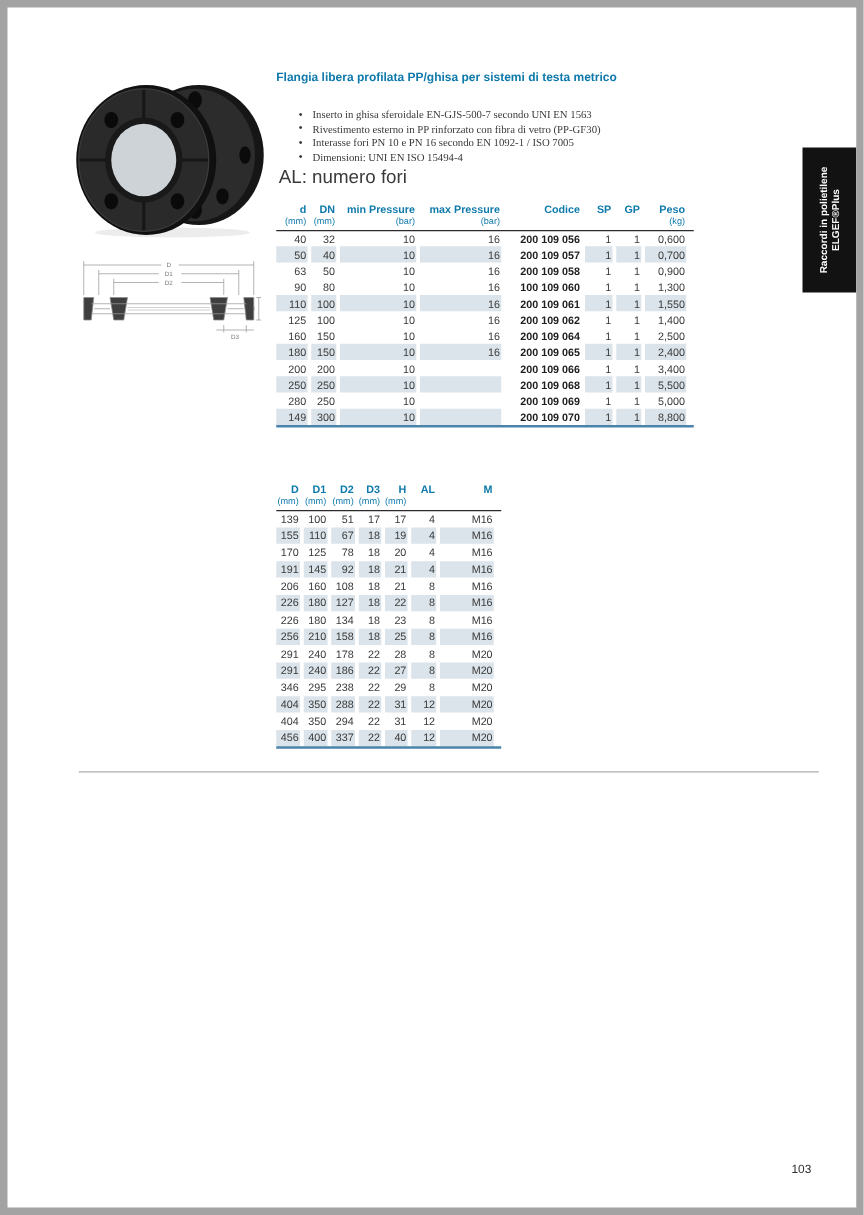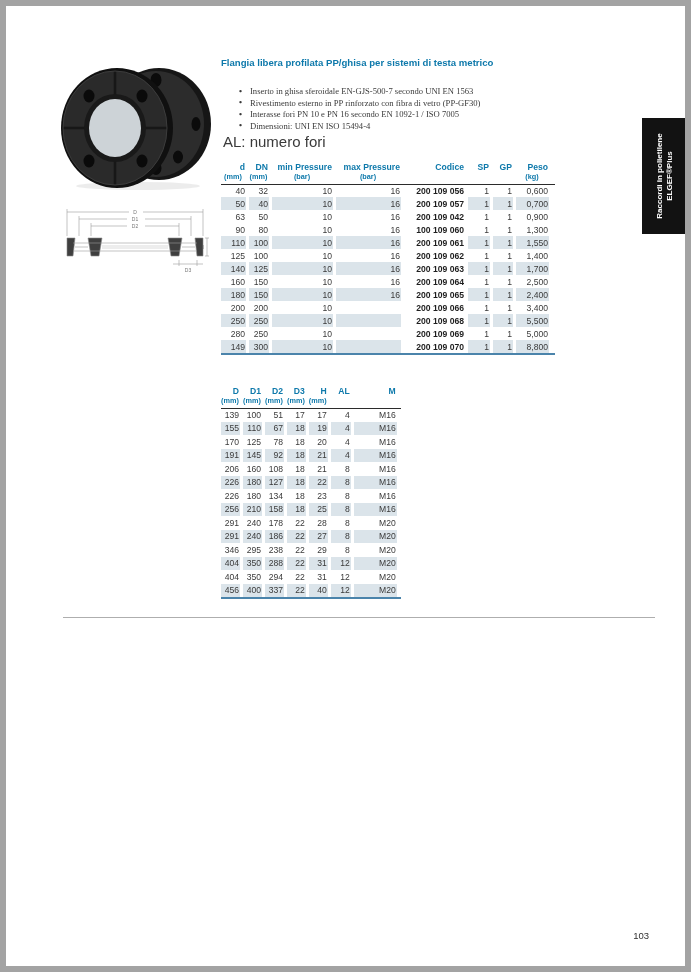--- a/index.html
+++ b/index.html
@@ -25,21 +25,21 @@
   .bullets li::before { content:"•"; position:absolute; left:0; top:-0.5px; font-weight:bold; color:#3a3a3a; }
   .note { position:absolute; left:217px; top:127px; font-size:15px; color:#3a3a3a; }
 
   
   .tbl-wrap { position:absolute; padding-bottom:2px; }
   .tbl-wrap1 { left:215px; top:152px; width:334px; }
   .tbl-wrap2 { left:215px; top:376px; width:180px; }
   table.cat { border-collapse:separate; border-spacing:3px 0; margin-left:-3px; table-layout:fixed; }
   .cat th { font-size:8.6px; font-weight:bold; color:#0e79ab; text-align:right;
             height:14px; line-height:10px; vertical-align:bottom; padding:0 1px 0 0; }
-  .cat th.unit { font-size:7.3px; font-weight:bold; height:12px; line-height:9px; vertical-align:top;text-align:center; }
+  .cat th.unit { font-size:7.3px; font-weight:normal; height:12px; line-height:9px; vertical-align:top; }
   .cat td { font-size:8.6px; color:#3a3a3a; text-align:right; height:13px;
             line-height:12px; padding:0 1px 0 0; white-space:nowrap; overflow:hidden; }
   .t2 td { height:13.5px; }
   .cat td.code { font-weight:bold; color:#1e1e1e;text-align:right; }
   .cat tr.shaded td { background:#dbe4ea; }
   .cat tr.shaded td.noshade { background:transparent; }
   .head-rule { position:absolute; left:0; top:26px; width:100%; height:1px; background:#2b2b2b; }
   .foot-rule { position:absolute; left:0; bottom:0; width:100%; height:2px; background:#4b84ab; }
 
   
@@ -189,21 +189,21 @@
             <td class="code noshade">200 109 057</td>
             <td>1</td>
             <td>1</td>
             <td>0,700</td>
           </tr>
           <tr>
             <td>63</td>
             <td>50</td>
             <td>10</td>
             <td>16</td>
-            <td class="code noshade">200 109 042</td>
+            <td class="code noshade">200 109 058</td>
             <td>1</td>
             <td>1</td>
             <td>0,900</td>
           </tr>
           <tr>
             <td>90</td>
             <td>80</td>
             <td>10</td>
             <td>16</td>
             <td class="code noshade">100 109 060</td>
@@ -223,30 +223,20 @@
           </tr>
           <tr>
             <td>125</td>
             <td>100</td>
             <td>10</td>
             <td>16</td>
             <td class="code noshade">200 109 062</td>
             <td>1</td>
             <td>1</td>
             <td>1,400</td>
-          </tr>
-          <tr class="shaded">
-            <td>140</td>
-            <td>125</td>
-            <td>10</td>
-            <td>16</td>
-            <td class="code noshade">200 109 063</td>
-            <td>1</td>
-            <td>1</td>
-            <td>1,700</td>
           </tr>
           <tr>
             <td>160</td>
             <td>150</td>
             <td>10</td>
             <td>16</td>
             <td class="code noshade">200 109 064</td>
             <td>1</td>
             <td>1</td>
             <td>2,500</td>

